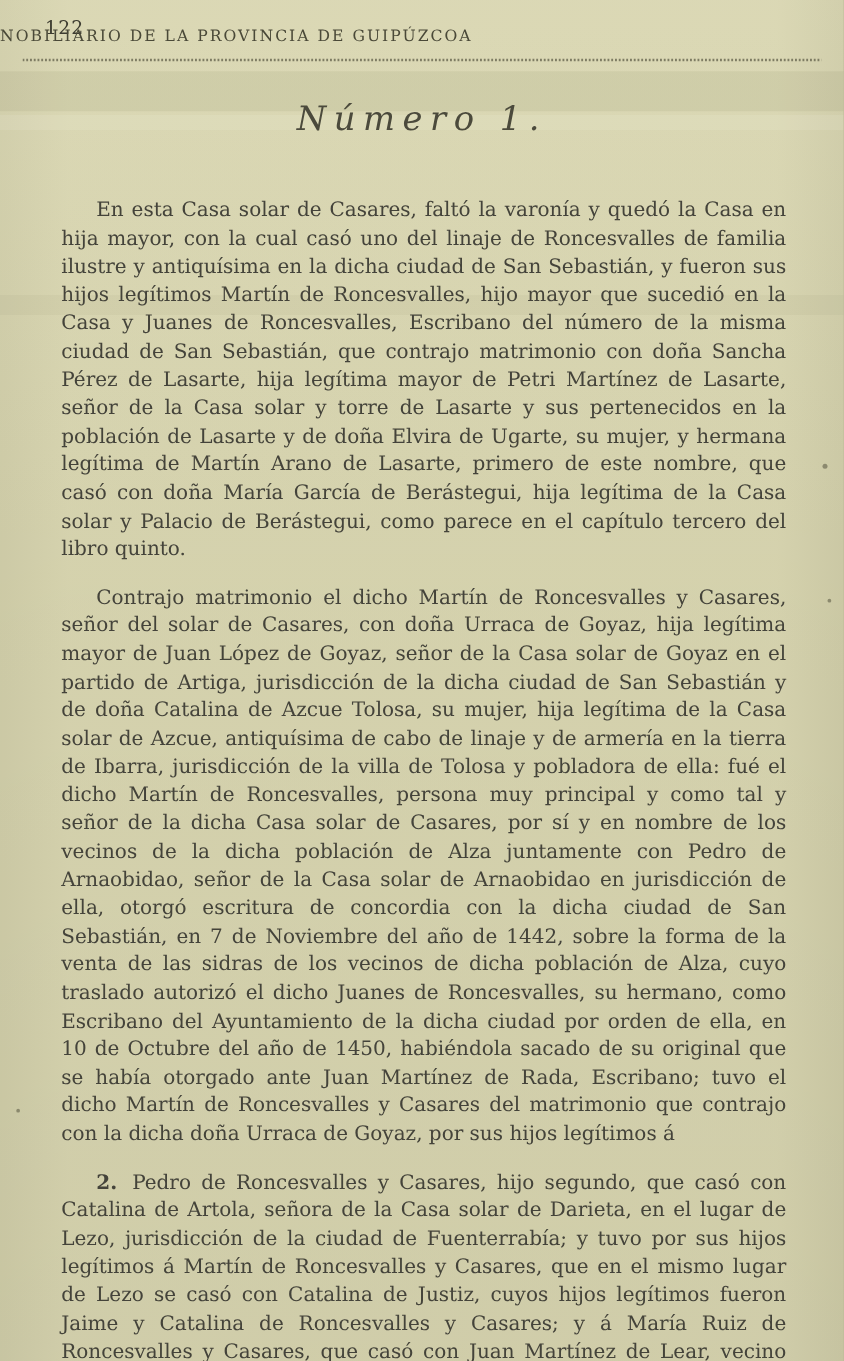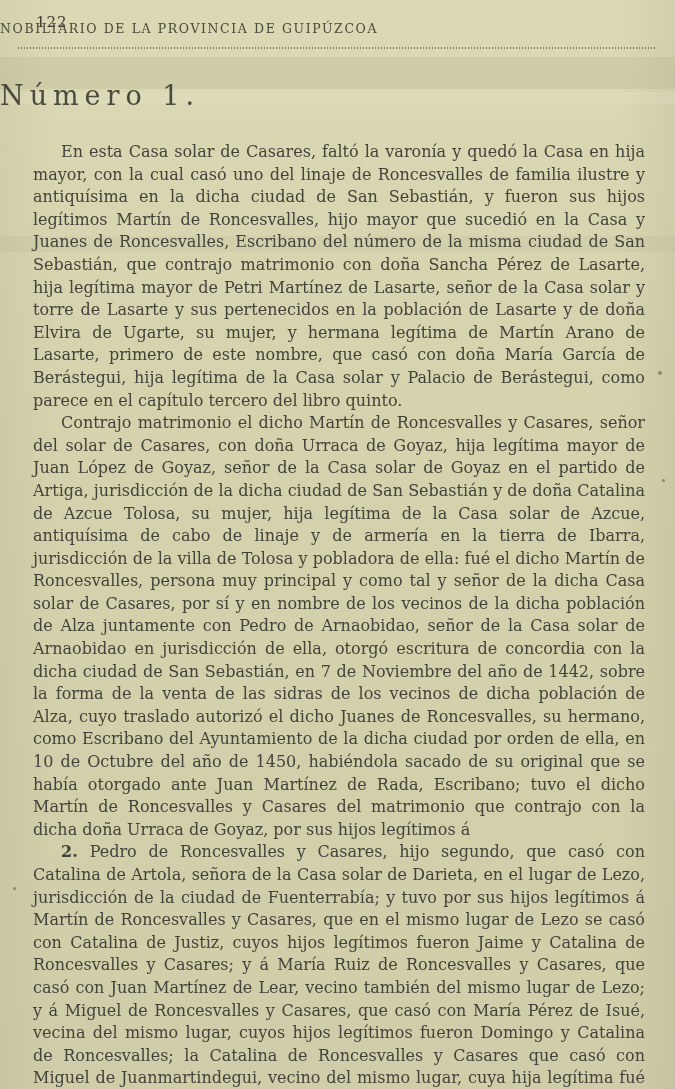--- a/index.html
+++ b/index.html
@@ -33,30 +33,32 @@
     color:#4a4938;
   }
   .dotted-rule{
     position:absolute;top:46px;left:18px;right:18px;height:3px;
     background-image:repeating-linear-gradient(90deg,#6e6c55 0 1.2px,transparent 1.2px 3px);
     background-size:3px 1.6px;background-repeat:repeat-x;background-position:0 1px;
     opacity:.85;
   }
   .section-heading{
     position:absolute;top:80px;left:0;right:0;
+    text-align:center;
     font-size:27px;letter-spacing:6px;
     color:#4b4a3c;
+    font-style:italic;
   }
   .body-text{
     position:absolute;top:141px;left:33px;width:612px;
     font-size:16px;line-height:22.6px;
     text-align:justify;
     color:#44433a;
   }
-  .para{margin:0;text-indent:28px;}
+  .para{margin:16px;text-indent:28px;}
   .para .num{font-weight:bold;margin-right:12px;}
 </style>
 </head>
 <body>
 
 <div class="page">
 
   <div class="band b1"></div>
   <div class="band b2"></div>
   <div class="band b3"></div>

